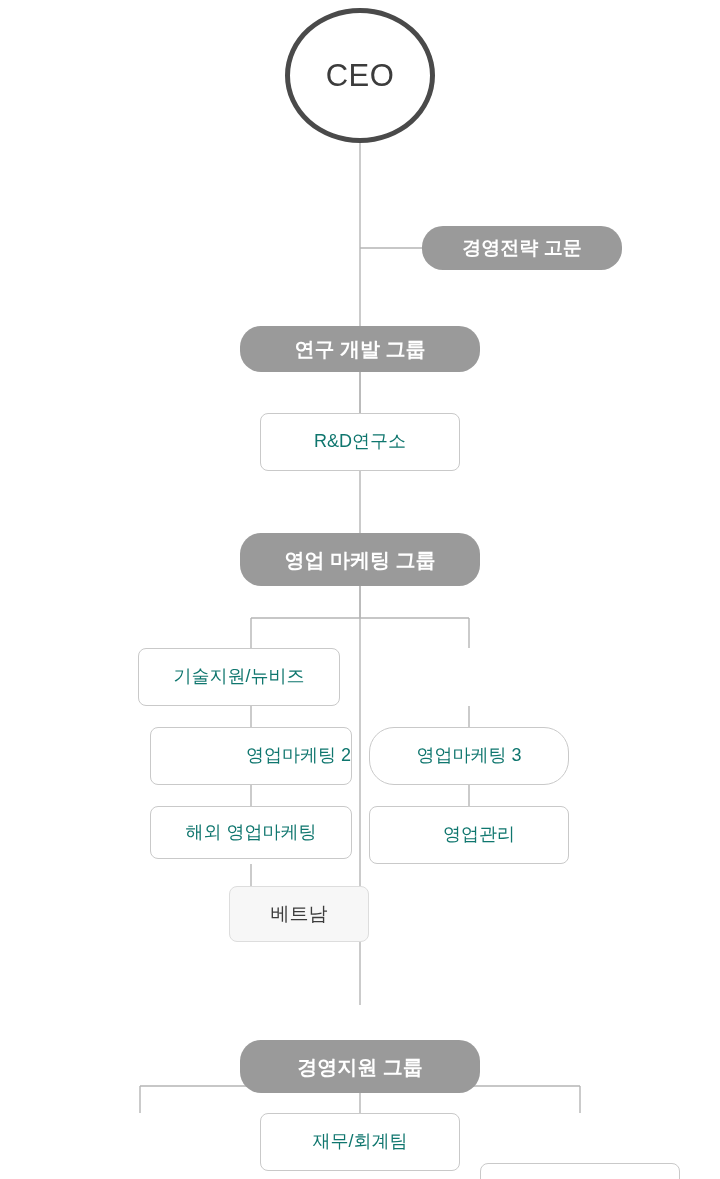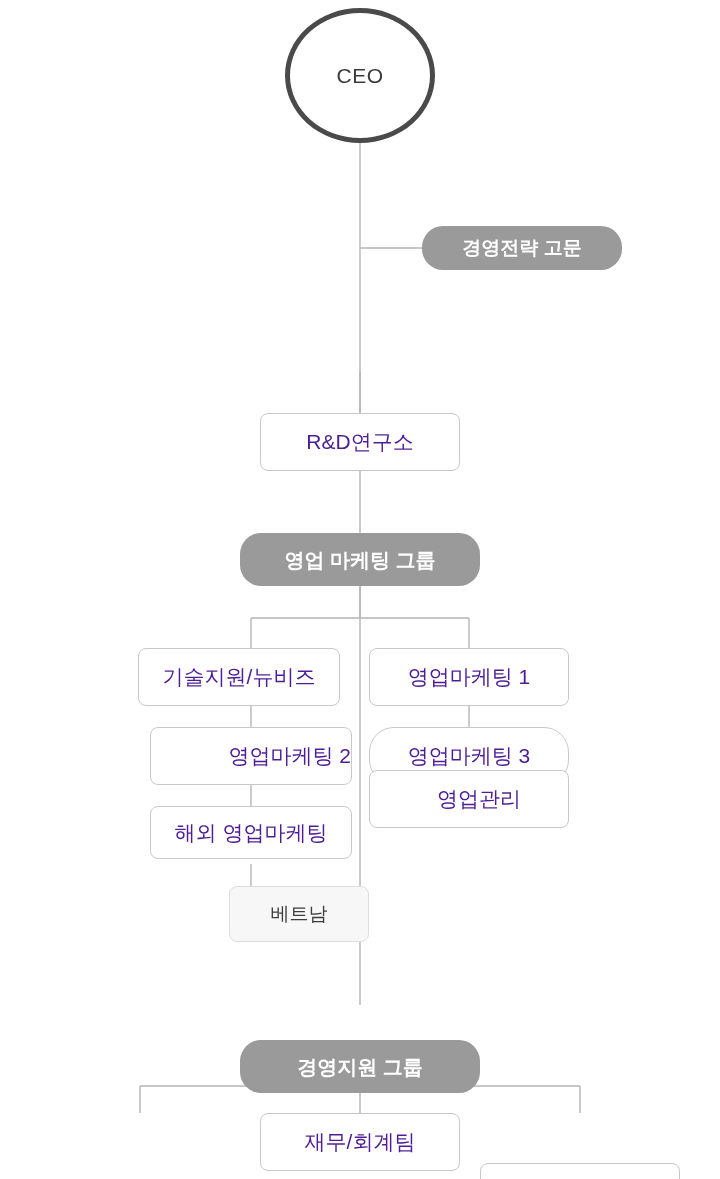--- a/index.html
+++ b/index.html
@@ -34,21 +34,21 @@
     align-items: center;
     justify-content: center;
     text-align: center;
     line-height: 1.2;
   }
   .ceo {
     border-radius: 50%;
     border: 5px solid #4a4a4a;
     background: #ffffff;
     color: #3c3c3c;
-    font-size: 21px;
+    font-size: 31px;
     font-weight: 400;
     letter-spacing: 0.5px;
   }
   .group {
     background: #9a9a9a;
     color: #ffffff;
     border-radius: 21px;
     font-size: 20px;
     font-weight: bold;
   }
@@ -56,22 +56,22 @@
     background: #9a9a9a;
     color: #ffffff;
     border-radius: 21px;
     font-size: 19px;
     font-weight: bold;
   }
   .unit {
     background: #ffffff;
     border: 1px solid #c9c9c9;
     border-radius: 8px;
-    color: #4c1d95;
-    font-size: 21px;
+    color: #0f766e;
+    font-size: 18px;
     font-weight: 400;
   }
   .unit-soft {
     background: #f7f7f7;
     border: 1px solid #dddddd;
     border-radius: 8px;
     color: #3c3c3c;
     font-size: 19px;
     font-weight: 400;
   }
@@ -111,50 +111,50 @@
   </svg>
 
   <div class="node ceo" style="left:285px; top:8px; width:150px; height:135px;">
     <span>CEO</span>
   </div>
 
   <div class="node advisor" style="left:422px; top:226px; width:200px; height:44px;">
     <span>경영전략 고문</span>
   </div>
 
+  <div class="node group" style="left:240px; top:326px; width:240px; height:46px;">
+    <span>연구 개발 그룹</span>
+  </div>
 
   <div class="node unit" style="left:260px; top:413px; width:200px; height:58px;">
     <span>R&amp;D연구소</span>
   </div>
 
   <div class="node group" style="left:240px; top:533px; width:240px; height:53px;">
     <span>영업 마케팅 그룹</span>
   </div>
 
   <div class="node unit" style="left:138px; top:648px; width:202px; height:58px;">
     <span>기술지원/뉴비즈</span>
   </div>
 
-  <div class="node unit" style="left:369px; top:648px; width:200px; height:58px;">
-    <span>영업마케팅 1</span>
-  </div>
 
   <div class="node unit" style="left:150px; top:727px; width:202px; height:58px;justify-content:flex-end;">
     <span>영업마케팅 2</span>
   </div>
 
   <div class="node unit" style="left:369px; top:727px; width:200px; height:58px;border-radius:25px;">
     <span>영업마케팅 3</span>
   </div>
 
   <div class="node unit" style="left:150px; top:806px; width:202px; height:53px;">
     <span>해외 영업마케팅</span>
   </div>
 
-  <div class="node unit" style="left:369px; top:770px; width:200px; height:58px;padding-left:20px;">
+  <div class="node unit" style="left:369px; top:806px; width:200px; height:58px;padding-left:20px;">
     <span>영업관리</span>
   </div>
 
   <div class="node unit-soft" style="left:181px; top:886px; width:140px; height:56px;margin-left:48px;">
     <span>베트남</span>
   </div>
 
   <div class="node group" style="left:240px; top:1040px; width:240px; height:53px;">
     <span>경영지원 그룹</span>
   </div>

